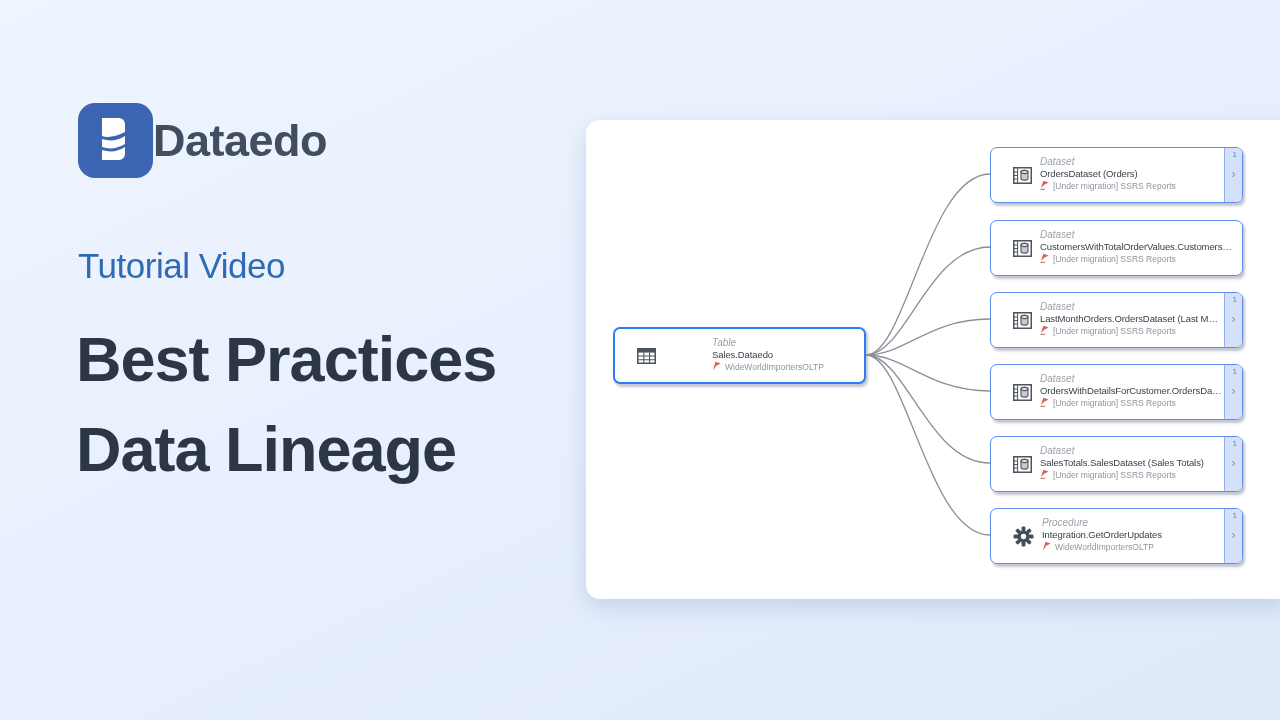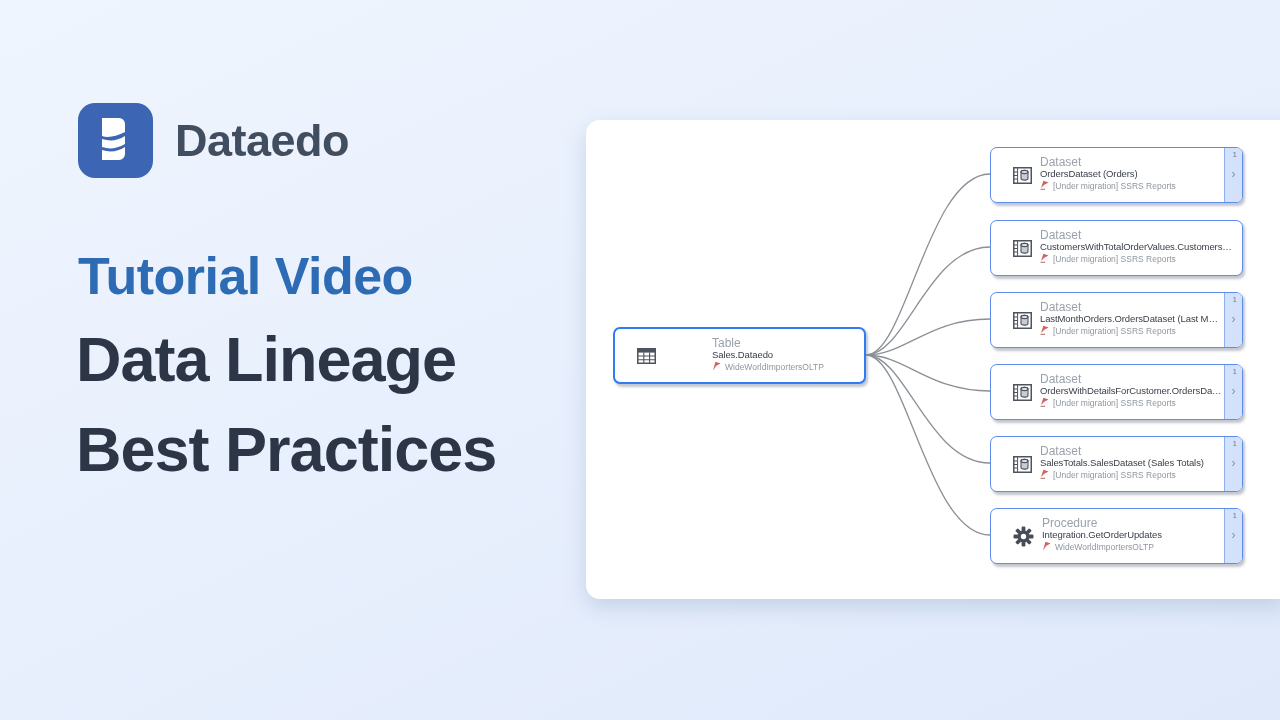--- a/index.html
+++ b/index.html
@@ -7,25 +7,25 @@
   .page {
     position: relative;
     width: 1280px;
     height: 720px;
     overflow: hidden;
     background: linear-gradient(155deg, #eff5fe 0%, #e7effd 55%, #dfe9fa 100%);
     font-family: "Liberation Sans", sans-serif;
   }
 
   
-  .brand { position: absolute; left: 78px; top: 103px; display: flex; align-items: center; gap: 22px; }
+  .brand { position: absolute; left: 78px; top: 103px; display: flex; align-items: center; }
   .brand-icon { width: 75px; height: 75px; }
   .brand-name { font-size: 45px; font-weight: 700; color: #414e60; letter-spacing: -0.5px; }
 
-  .eyebrow { position: absolute; left: 78px; top: 246px; font-size: 52px; font-weight: 700; color: #2d6cb5; letter-spacing: -0.5px; }
+  .eyebrow { position: absolute; left: 78px; top: 246px; font-size: 35px; font-weight: 400; color: #2d6cb5; letter-spacing: -0.5px; }
 
   .headline {
     position: absolute; left: 76px; top: 314px;
     font-size: 63px; font-weight: 700; color: #2c3647;
     line-height: 90px; letter-spacing: -1px;
   }
 
   
   .canvas {
     position: absolute; left: 586px; top: 120px;
@@ -44,21 +44,21 @@
     border-radius: 7px;
     box-shadow: 2px 2.5px 2.5px rgba(120, 130, 150, 0.45);
     display: flex; align-items: center;
     padding-left: 22px;
     cursor: pointer;
   }
   .node.source { border: 2.5px solid #2e7bf2; height: 57px; }
   .node .type-icon { flex: 0 0 auto; margin-right: 8px; display: flex; align-items: center; }
   .node .txt { min-width: 0; padding-right: 4px; }
   .node.has-strip .txt { max-width: 186px; }
-  .ntype { font-size: 12px; color: #9aa1ab; line-height: 10px; }
+  .ntype { font-size: 10px; color: #9aa1ab; line-height: 10px; font-style: italic; }
   .nname { font-size: 9.5px; font-weight: 400; color: #3a414b; line-height: 13px; letter-spacing: -0.1px;
            white-space: nowrap; overflow: hidden; text-overflow: ellipsis; }
   .nsub  { font-size: 8.5px; color: #8f96a0; line-height: 12px; display: flex; align-items: flex-start; gap: 4px;
            white-space: nowrap; overflow: hidden; }
 
   .strip {
     position: absolute; right: 0; top: 0; bottom: 0; width: 18px;
     background: #d4e1fa;
     border-left: 1px solid #8fafef;
     border-radius: 0 5px 5px 0;
@@ -82,22 +82,22 @@
           <path d="M24 47 q12 4 23 -3 l0 7 a6 6 0 0 1 -6 6 h-17 z"></path>
         </g>
       </svg>
     </span>
     <span class="brand-name">Dataedo</span>
   </div>
 
   <div class="eyebrow">Tutorial Video</div>
 
   <div class="headline">
+    <div>Best Practices</div>
     <div>Data Lineage</div>
-    <div>Best Practices</div>
   </div>
 
   <div class="canvas">
 
     <svg class="links" viewBox="0 0 700 479">
       <g fill="none" stroke="#8a9097" stroke-width="1.3">
         <path d="M280,235 C320,235 342,54 404,54"></path>
         <path d="M280,235 C320,235 342,127 404,127"></path>
         <path d="M280,235 C320,235 342,199 404,199"></path>
         <path d="M280,235 C320,235 342,271 404,271"></path>

